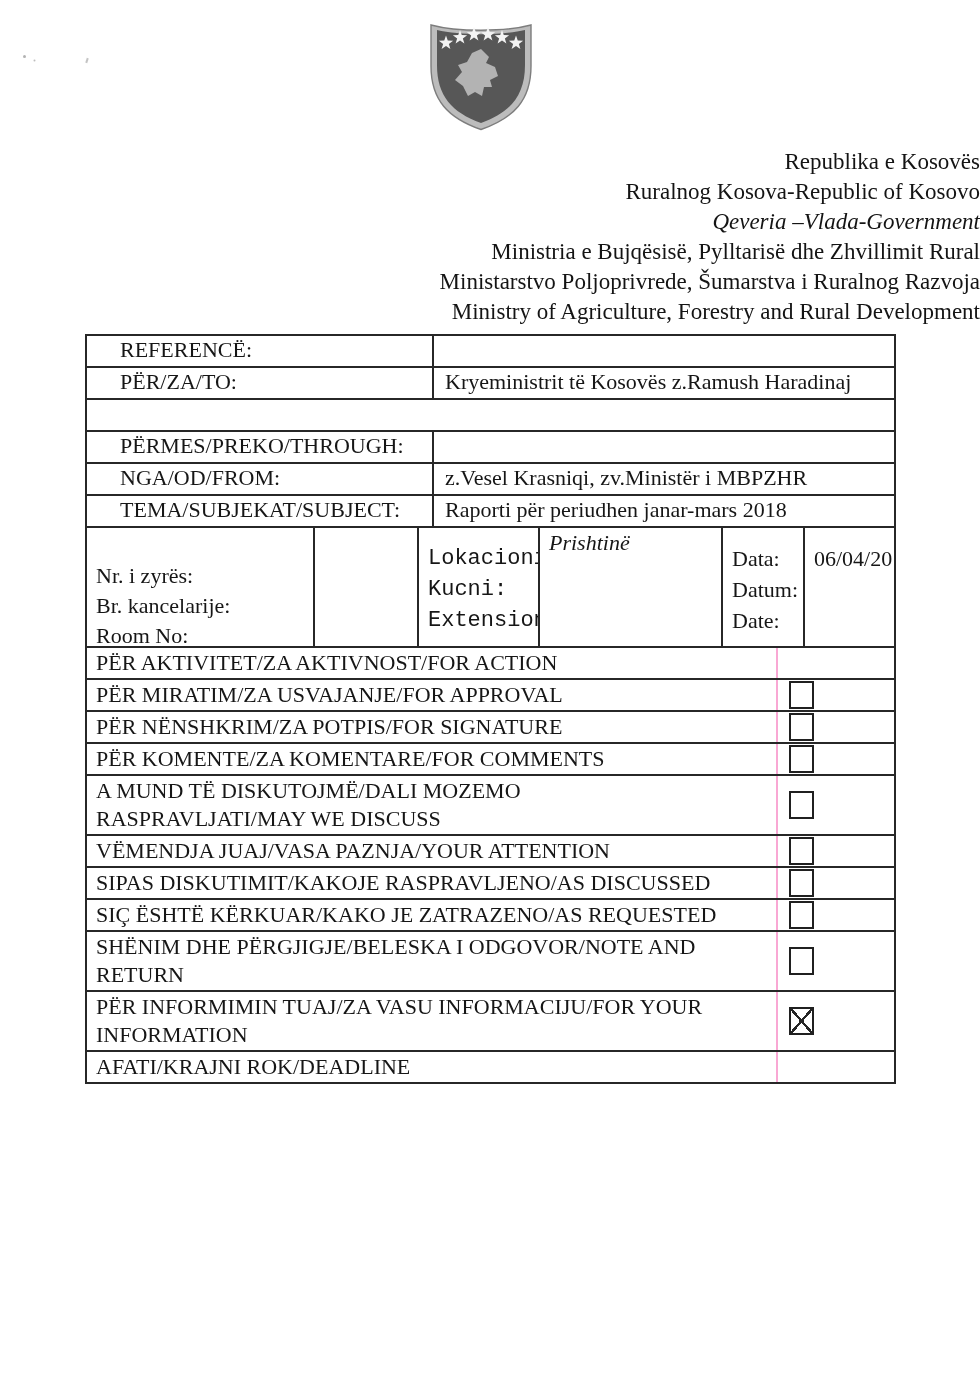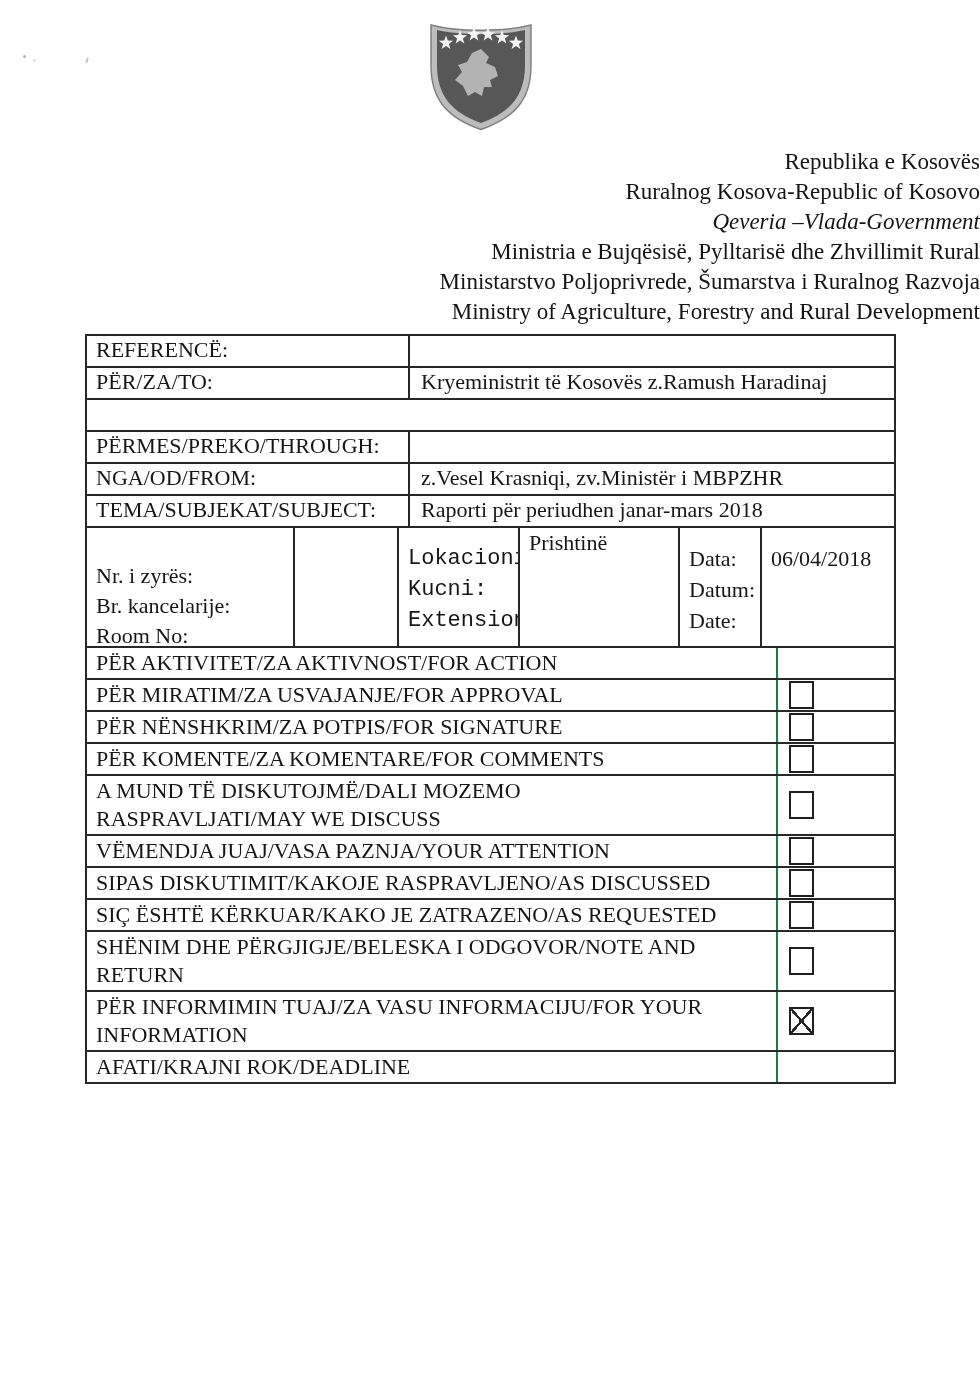--- a/index.html
+++ b/index.html
@@ -26,36 +26,36 @@
   .hl { white-space:nowrap; }
   .hl.italic { font-style:italic; }
 
   
   .doc-table {
     position:absolute; left:85px; top:334px; width:811px;
     border:2px solid #272727; box-sizing:border-box;
     font-size:22px; color:#161616; background:#fff;
   }
   .info-row { display:flex; height:32px; border-bottom:2px solid #272727; box-sizing:border-box; }
-  .info-label { width:323px; border-right:2px solid #272727; box-sizing:border-box; padding:1px 0 0 9px; white-space:nowrap; overflow:hidden; }
+  .info-label { width:323px; border-right:2px solid #272727; box-sizing:border-box; padding:1px 0 0 9px; white-space:nowrap; overflow:hidden;margin-left:24px; }
   .info-value { flex:1; padding:1px 0 0 11px; white-space:nowrap; overflow:hidden; }
 
   .meta-row { display:flex; height:120px; border-bottom:2px solid #272727; box-sizing:border-box; }
   .mc { box-sizing:border-box; border-right:2px solid #272727; overflow:hidden; }
   .mc div { white-space:nowrap; }
-  .mc1 { width:208px; padding:33px 0 0 9px; line-height:30px; }
+  .mc1 { width:228px; padding:33px 0 0 9px; line-height:30px; }
   .mc2 { width:104px; }
   .mc3 { width:121px; padding:15px 0 0 9px; line-height:31px;font-family:Liberation Mono, monospace; }
-  .mc4 { width:160px; padding:2px 0 0 9px; }
+  .mc4 { width:183px; padding:2px 0 0 9px;font-style:italic; }
   .mc5 { width:82px;  padding:15px 0 0 9px; line-height:31px; }
   .mc6 { flex:1; border-right:none; padding:18px 0 0 9px; }
 
   .action-row { display:flex; border-bottom:2px solid #272727; box-sizing:border-box; }
   .action-row:last-child { border-bottom:none; }
-  .action-label { width:691px; box-sizing:border-box; border-right:2px solid #15803d; padding:1px 0 1px 9px; line-height:28px; }
+  .action-label { width:691px; box-sizing:border-box; border-right:2px solid #f9a8d4; padding:1px 0 1px 9px; line-height:28px; }
   .action-label div { white-space:nowrap; overflow:hidden; }
   .action-check { flex:1; display:flex; align-items:center; padding-left:11px; box-sizing:border-box; }
   .checkbox { width:21px; height:24px; border:2px solid #202020; background:#fff; box-sizing:content-box; }
   .checkbox.checked {
     background:
       linear-gradient(to top right,    transparent 46%, #242424 46%, #242424 54%, transparent 54%),
       linear-gradient(to bottom right, transparent 46%, #242424 46%, #242424 54%, transparent 54%);
   }
 </style>
 </head>

